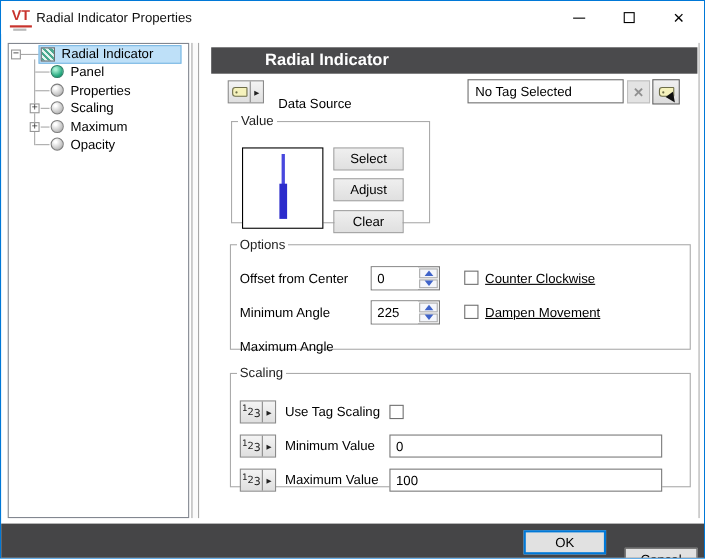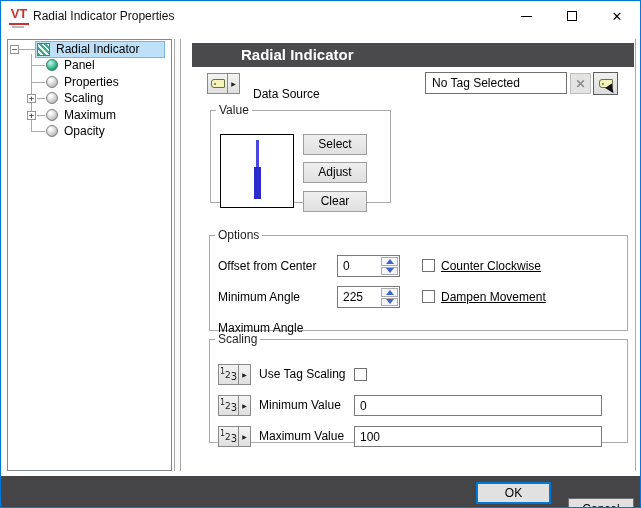--- a/index.html
+++ b/index.html
@@ -84,21 +84,21 @@
                  background:linear-gradient(#F0F0F0,#DCDCDC); border:1px solid #5E5E5E;
                  display:flex; align-items:center; justify-content:center; position:absolute; }
   .cursor-glyph { position:absolute; right:2px; bottom:0; width:0; height:0;
                   border-left:4px solid transparent; border-right:4px solid transparent;
                   border-top:9px solid #111; transform:rotate(-35deg); }
 
   
   fieldset { position:absolute; border:1px solid #ABABAB; background:#fff; }
   legend { font-size:12px; color:#1E1E1E; padding:0 3px; margin-left:5px; }
   .fs-image { left:209px; top:102px; width:181px; height:100px; }
-  .fs-options { left:208px; top:214px; width:419px; height:103px;margin-top:13px; }
+  .fs-options { left:208px; top:214px; width:419px; height:103px; }
   .fs-scaling { left:208px; top:331px; width:419px; height:111px; }
 
   .preview { position:absolute; left:9px; top:17px; width:74px; height:74px;
              background:#fff; border:1px solid #000; }
   .needle-thin  { position:absolute; left:35px; top:5px;  width:3px; height:31px; background:#4848DE; }
   .needle-thick { position:absolute; left:33px; top:32px; width:7px; height:32px; background:#2C2CCC; }
 
   .btn { background:linear-gradient(#EFEFEF,#E0E0E0); border:1px solid #9E9E9E;
          font:12px "Liberation Sans",sans-serif; color:#000; text-align:center; }
   .img-btn { position:absolute; left:92px; width:64px; height:21px; line-height:19px;text-align:center; }

